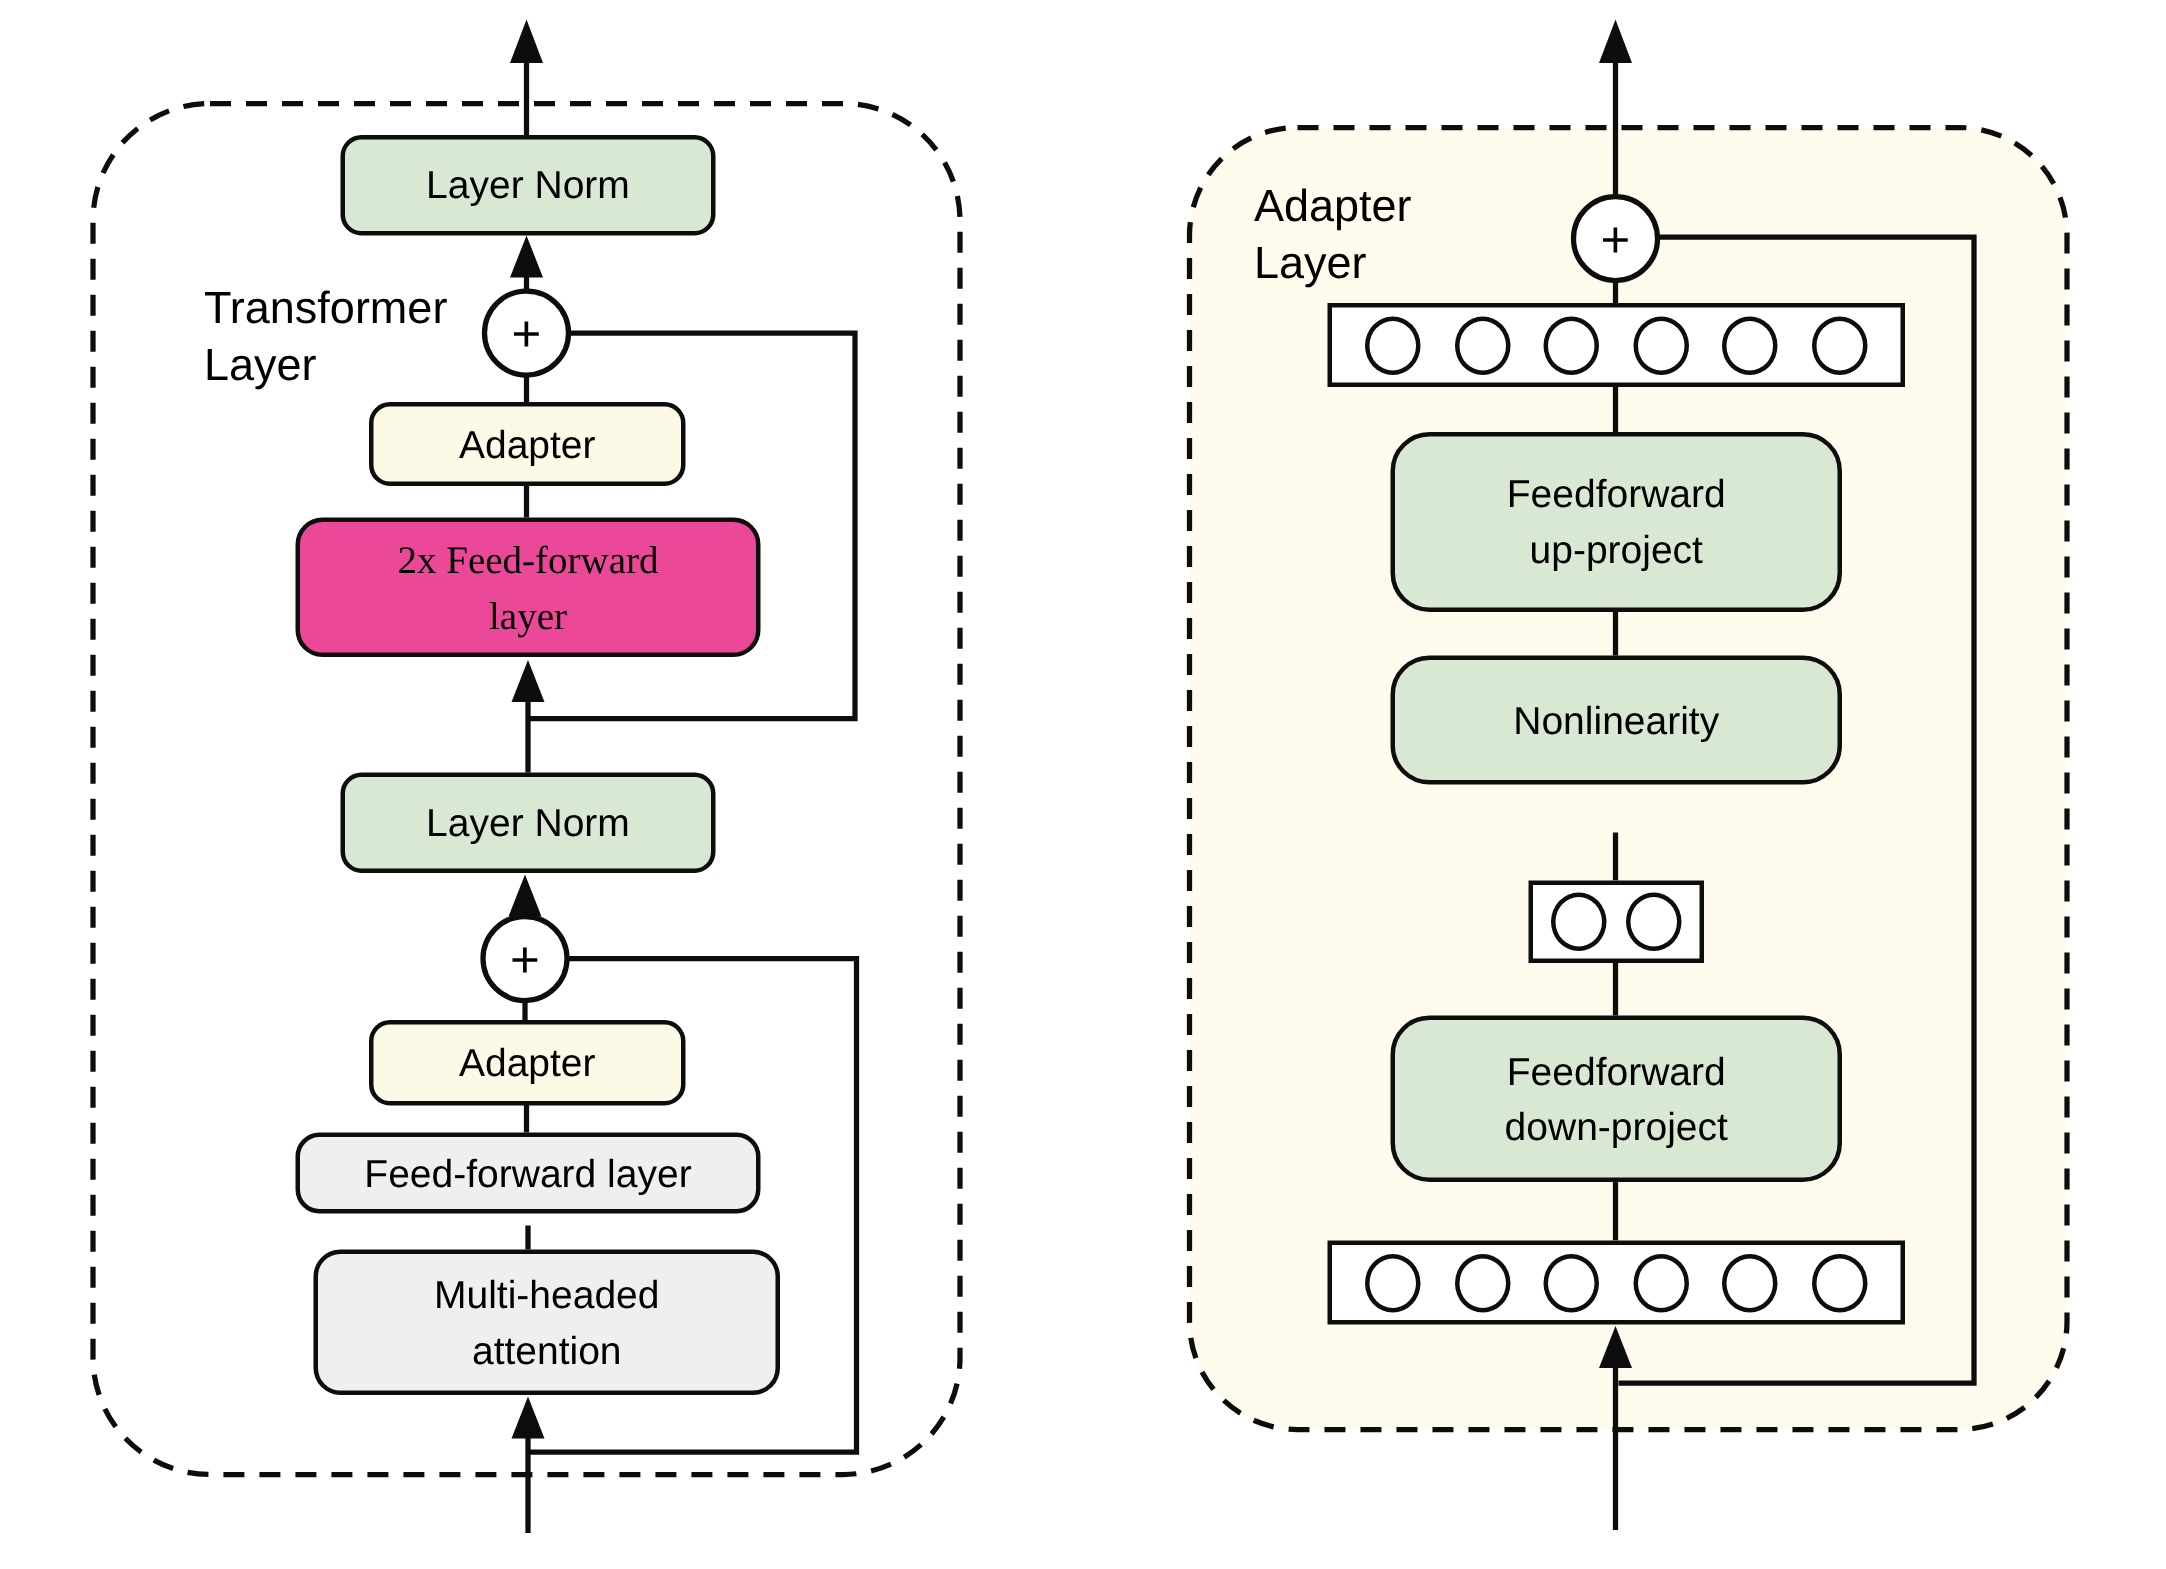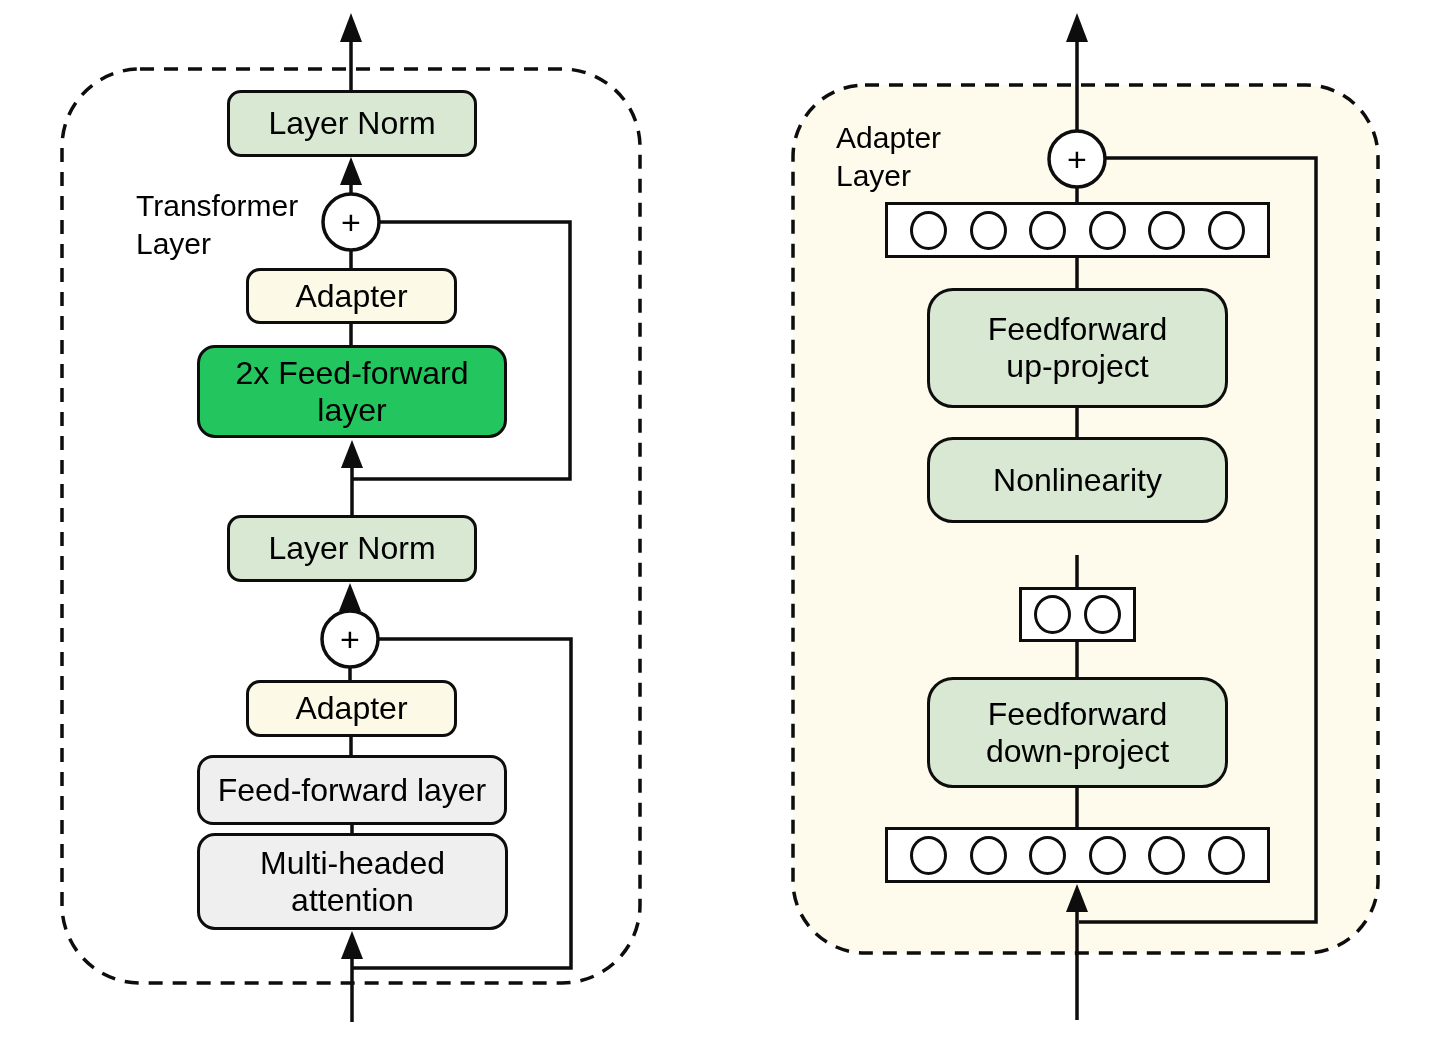--- a/index.html
+++ b/index.html
@@ -25,39 +25,39 @@
   }
   .node {
     position: absolute;
     z-index: 2;
     box-sizing: border-box;
     border: 3px solid #0d0d0d;
     display: flex;
     align-items: center;
     justify-content: center;
     text-align: center;
-    font-size: 32px;
+    font-size: 26px;
     line-height: 37px;
     white-space: pre-line;
   }
   .panel-label {
     position: absolute;
     z-index: 2;
     font-size: 30px;
     line-height: 38px;
     white-space: pre-line;
     text-align: left;
   }
   
   .ln-top        { left: 227px; top:  90px; width: 250px; height: 67px; border-radius: 14px; }
   .adapter-top   { left: 246px; top: 268px; width: 211px; height: 56px; border-radius: 14px; }
   .ff2x          { left: 197px; top: 345px; width: 310px; height: 93px; border-radius: 18px; }
   .ln-bottom     { left: 227px; top: 515px; width: 250px; height: 67px; border-radius: 14px; }
   .adapter-bot   { left: 246px; top: 680px; width: 211px; height: 57px; border-radius: 14px; }
-  .ff-layer      { left: 197px; top: 755px; width: 310px; height: 70px; border-radius: 16px; }
+  .ff-layer      { left: 197px; top: 755px; width: 310px; height: 54px; border-radius: 16px; }
   .mha           { left: 197px; top: 833px; width: 311px; height: 97px; border-radius: 18px; }
   .tl-label      { left:  88px; top: 187px; margin-left: 48px; }
   
   .up-project    { left: 927px; top: 288px; width: 301px; height: 120px; border-radius: 26px; }
   .nonlinearity  { left: 927px; top: 437px; width: 301px; height: 86px; border-radius: 26px; }
   .down-project  { left: 927px; top: 677px; width: 301px; height: 111px; border-radius: 26px; }
   .al-label      { left: 836px; top: 119px; }
   
   .feature-row {
     position: absolute;
@@ -158,30 +158,30 @@
     </g>
   </svg>
 
   <div class="panel-label tl-label">Transformer
 Layer</div>
 
   <div class="node ln-top" style="background-color: rgb(217, 232, 210);">Layer Norm</div>
 
   <div class="node adapter-top" style="background-color: rgb(252, 249, 230);">Adapter</div>
 
-  <div class="node ff2x" style="background-color: #22c55e;">2x Feed-forward
+  <div class="node ff2x" style="background-color: #ec4899; font-family: Liberation Serif, serif;">2x Feed-forward
 layer</div>
 
   <div class="node ln-bottom" style="background-color: rgb(217, 232, 210);">Layer Norm</div>
 
   <div class="node adapter-bot" style="background-color: rgb(252, 249, 230);">Adapter</div>
 
   <div class="node ff-layer" style="background-color: rgb(239, 239, 239);">Feed-forward layer</div>
 
-  <div class="node mha" style="background-color: rgb(239, 239, 239);">Multi-headed
+  <div class="node mha" style="background-color: rgb(239, 239, 239); margin-left: 12px;">Multi-headed
 attention</div>
 
   <div class="panel-label al-label">Adapter
 Layer</div>
 
   <div class="feature-row row-top">
       <div class="feature-circle"></div>
       <div class="feature-circle"></div>
       <div class="feature-circle"></div>
       <div class="feature-circle"></div>

